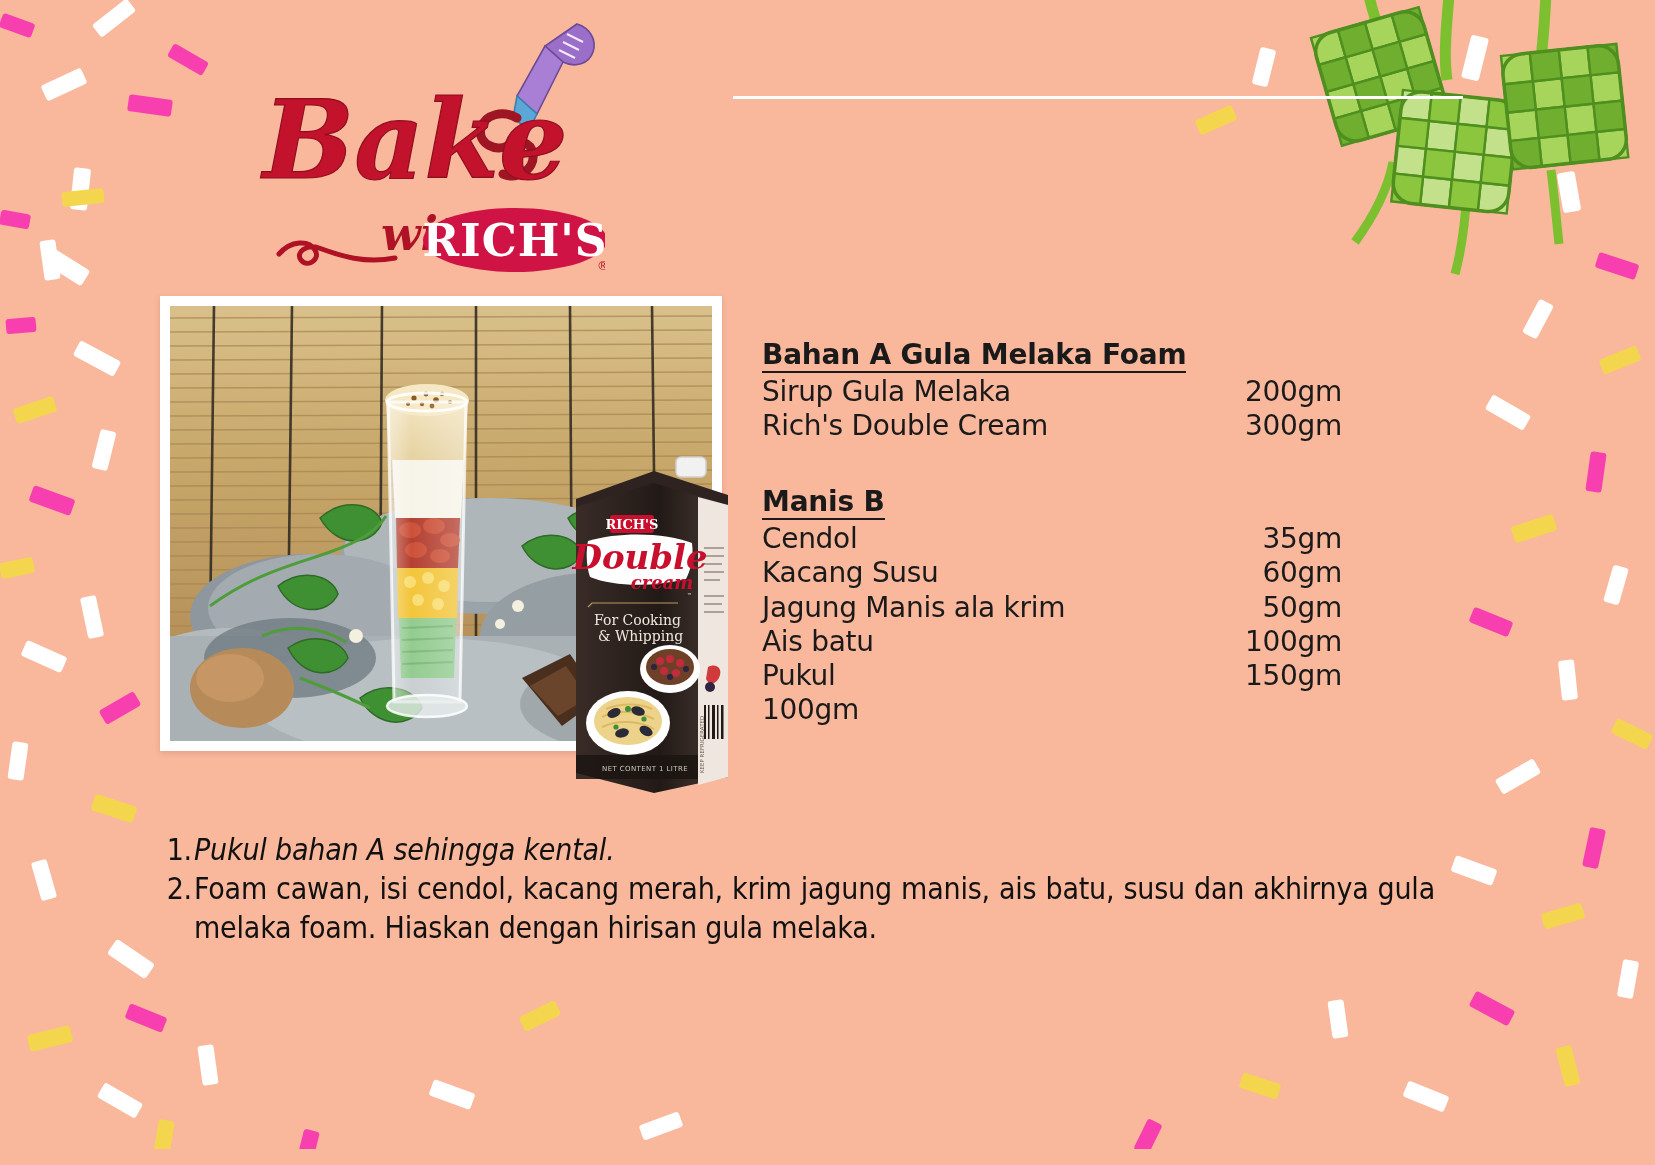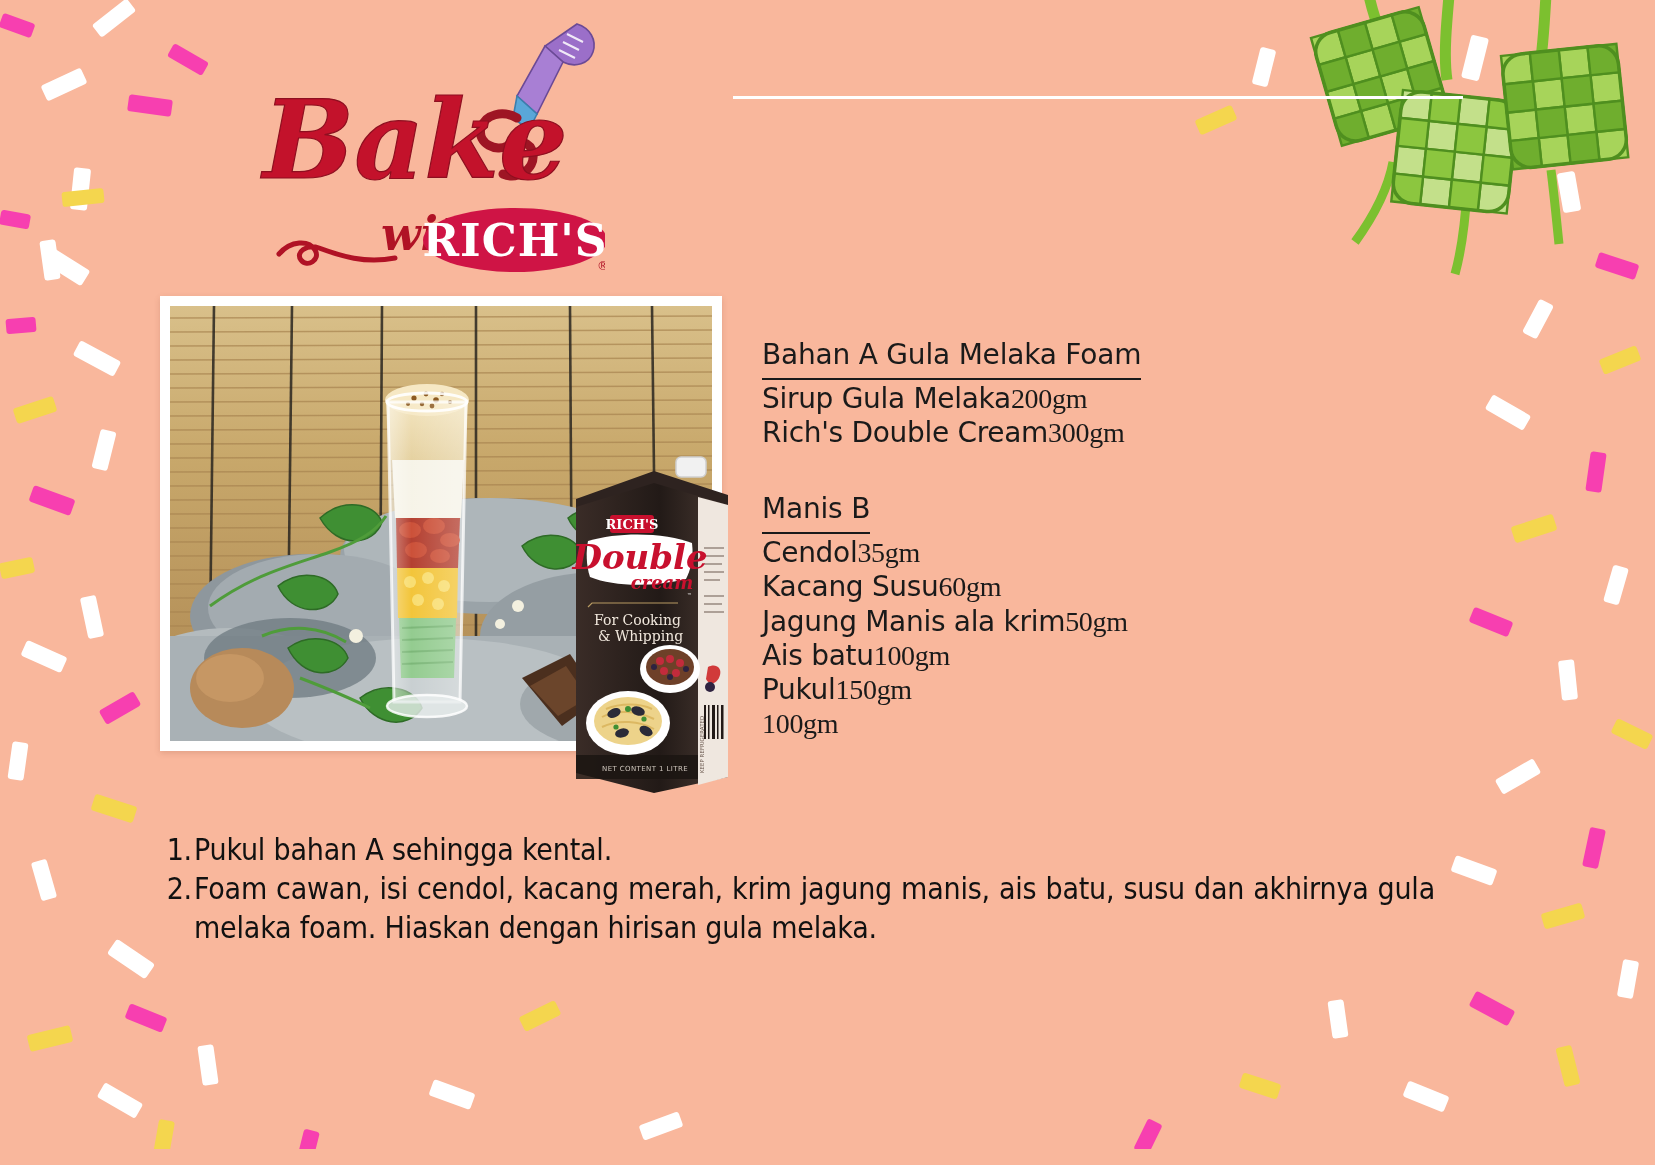--- a/index.html
+++ b/index.html
@@ -95,36 +95,37 @@
   .ingredients {
     position: absolute;
     left: 762px;
     top: 338px;
     width: 580px;
     color: #1a1a1a;
   }
   .ing-group { margin-bottom: 8px; }
   .ing-heading {
     font-size: 28px;
-    font-weight: normal;
+    font-weight: bold;
     letter-spacing: -0.2px;
     border-bottom: 2.5px solid #1a1a1a;
     display: inline-block;
-    padding-bottom: 7px;
+    padding-bottom: 0;
     margin-bottom: 2px;
   }
   .ing-row {
     display: flex;
+    justify-content: space-between;
     align-items: baseline;
     font-size: 28px;
     line-height: 1.22;
     letter-spacing: -0.3px;
   }
   .ing-name { white-space: nowrap; }
-  .ing-qty { white-space: nowrap; text-align: right; font-family: Liberation Serif, serif; }
+  .ing-qty { white-space: nowrap; text-align: right; }
   .group-gap { height: 34px; }
 
   
   .method {
     position: absolute;
     left: 160px;
     top: 830px;
     width: 1275px;
     color: #111111;
   }
@@ -136,21 +137,21 @@
     letter-spacing: -0.2px;
     font-stretch: condensed;
   }
   .step-num {
     flex: 0 0 auto;
     width: 34px;
     text-align: right;
     padding-right: 2px;
   }
   .step-text { flex: 1 1 auto; text-align: justify; }
-  .step-text.nojustify { text-align: left; }
+  .step-text.nojustify { text-align: left; font-style: italic; }
 
   
   .ketupat-layer {
     position: absolute;
     right: 0;
     top: -6px;
     width: 380px;
     height: 340px;
     pointer-events: none;
   }

